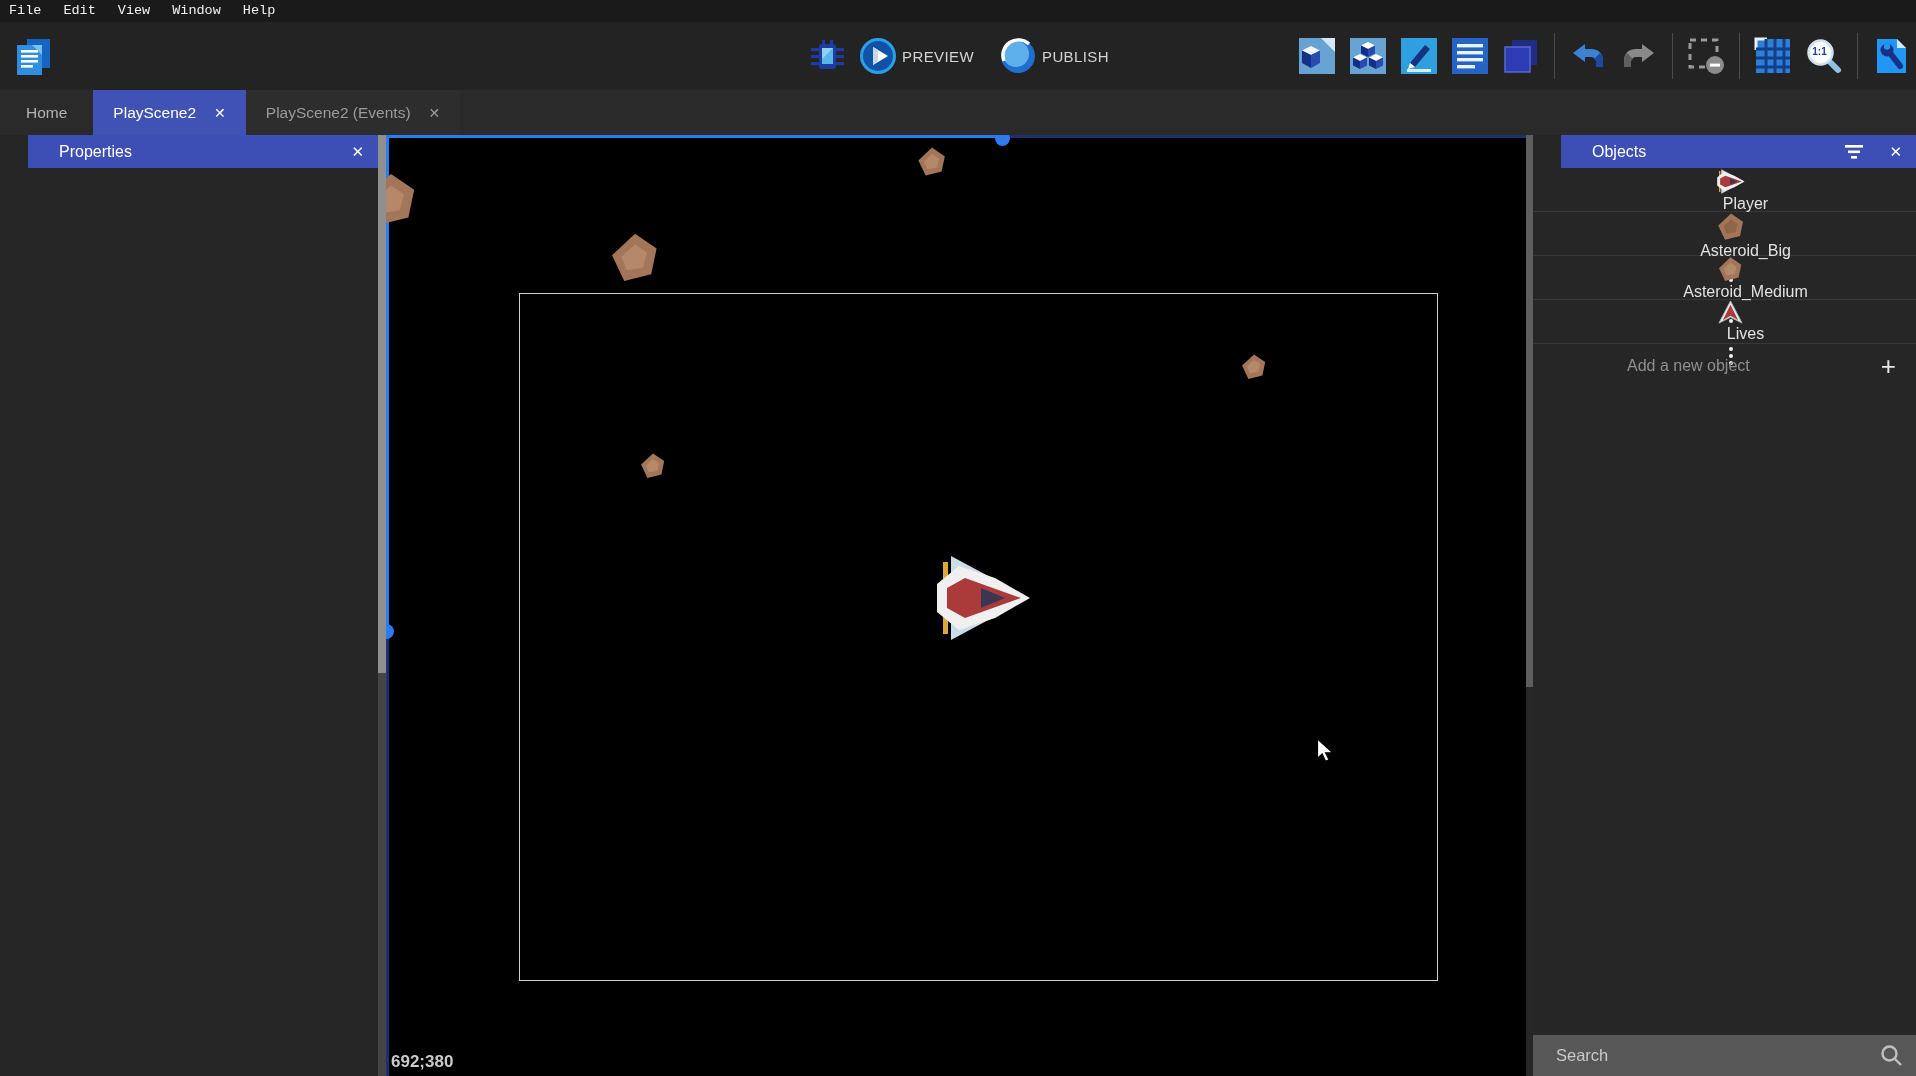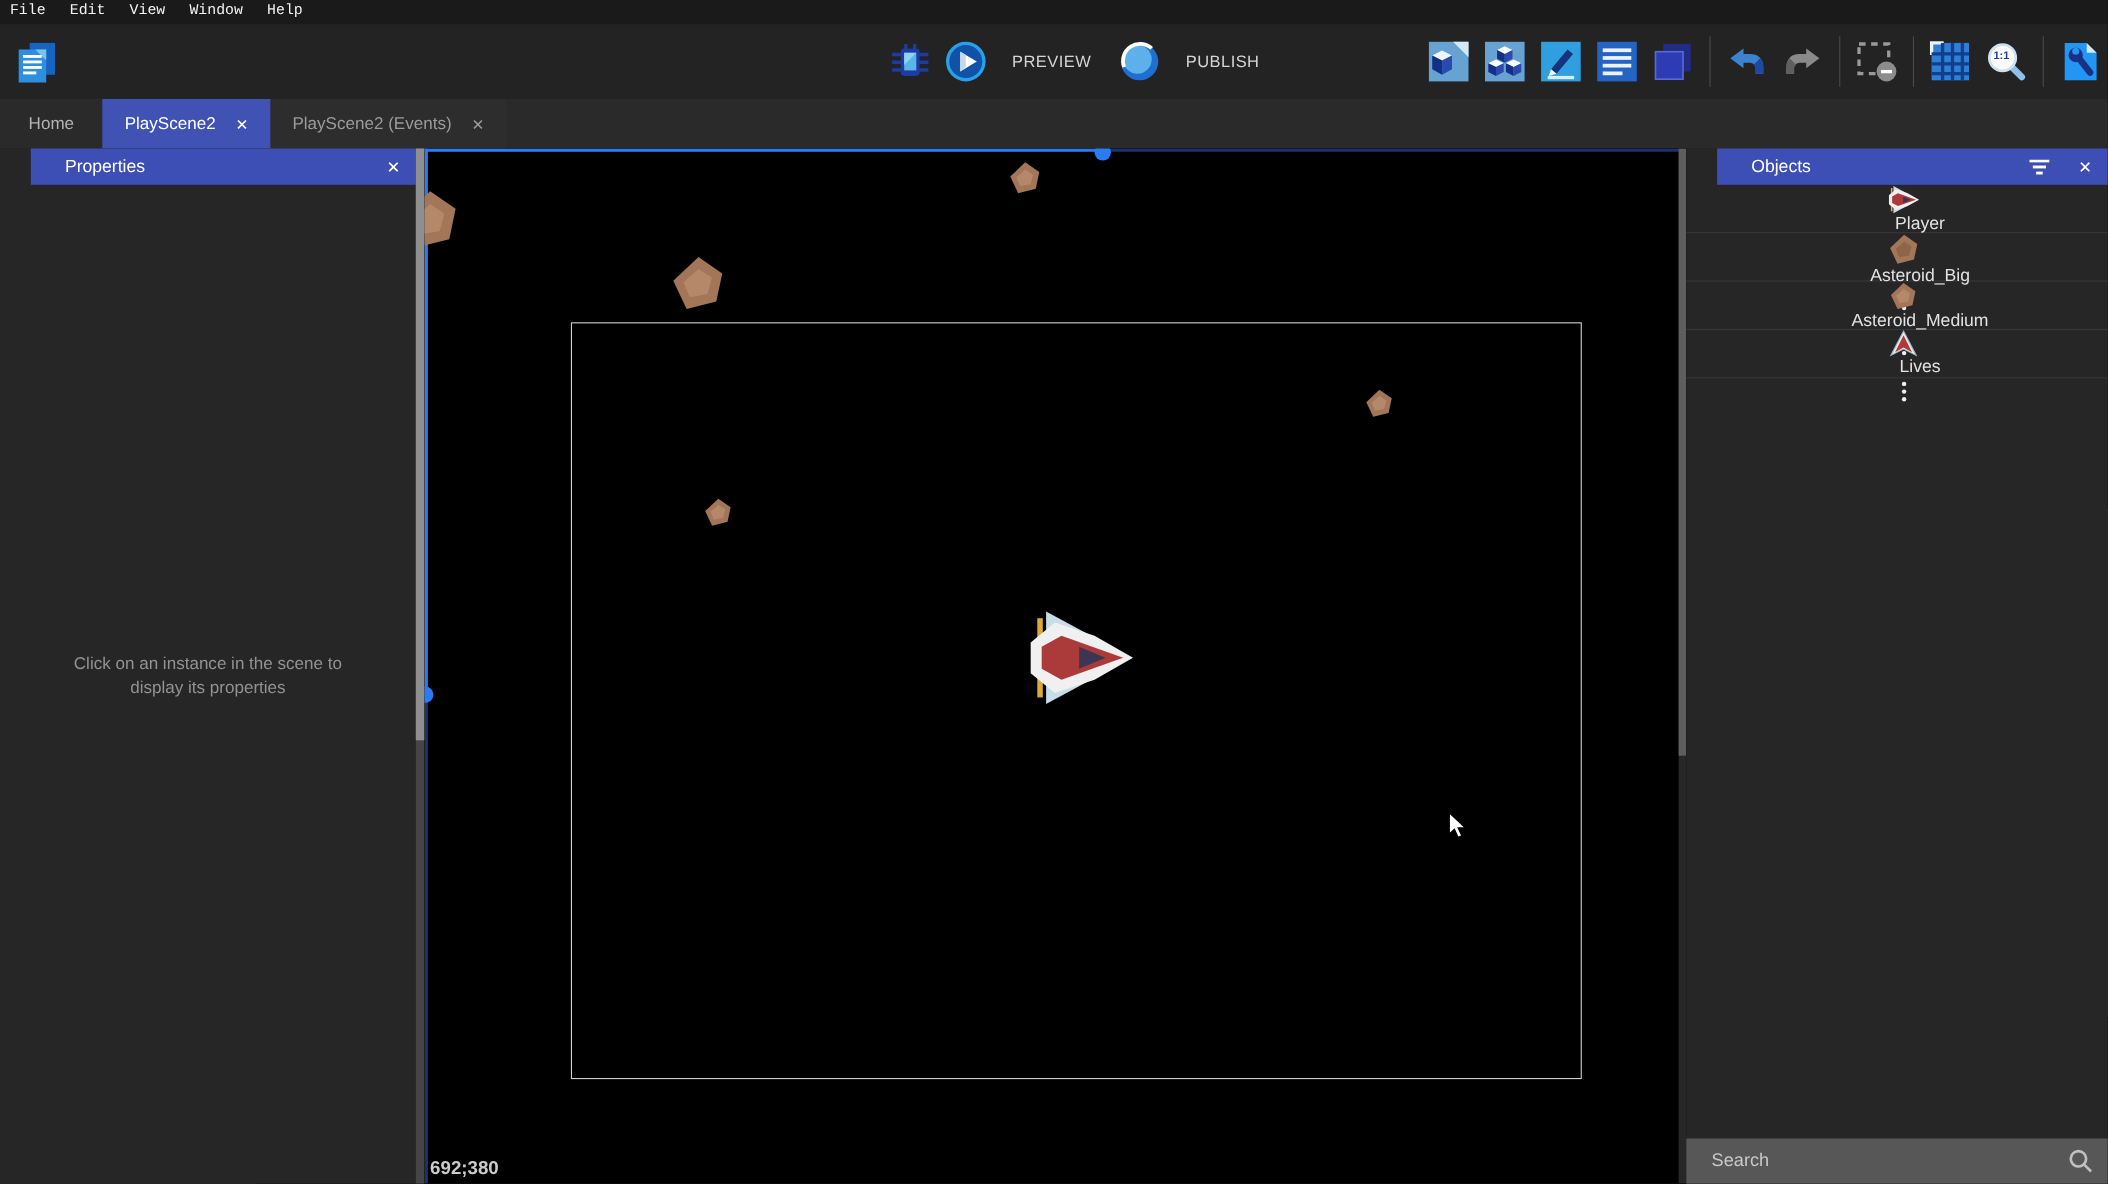--- a/index.html
+++ b/index.html
@@ -11,21 +11,21 @@
   .menubar { position:absolute; left:0; top:0; width:100%; height:22px; background:#1a1a1a;
              display:flex; align-items:center; }
   .menu-item { padding:0 11px; font-size:13.5px; color:#f2f2f2; line-height:22px; cursor:default;font-family:Liberation Mono, monospace; }
   .menu-item:first-child { padding-left:9px; }
 
   
   .toolbar { position:absolute; left:0; top:22px; width:100%; height:68px; background:#232323; }
   .tb-left { position:absolute; left:12px; top:14px; }
   .tb-center { position:absolute; left:806px; top:0; height:68px; display:flex; align-items:center; gap:10px; }
   .tb-right { position:absolute; right:4px; top:0; height:68px; display:flex; align-items:center; gap:9px; }
-  .tb-label { font-size:15px; color:#d4d4d4; letter-spacing:.4px; margin-left:22px; }
+  .tb-label { font-size:15px; color:#d4d4d4; letter-spacing:.4px; margin-left:4px; }
   .tb-btn { display:flex; align-items:center; cursor:pointer; }
   .tbi { width:42px; height:42px; display:flex; align-items:center; justify-content:center; cursor:pointer; }
   .tb-div { width:1px; height:46px; background:#4a4a4a; margin:0 3px; }
   .one11 { position:relative; }
   .one11 span { position:absolute; left:7px; top:11px; width:19px; text-align:center;
                 font-size:10px; font-weight:bold; color:#1e3f96; }
 
   
   .tabbar { position:absolute; left:0; top:90px; width:100%; height:45px; background:#2a2a2a;
             display:flex; align-items:stretch; }
@@ -261,24 +261,20 @@
       <span>PlayScene2 (Events)</span>
       <span class="x">✕</span>
     </div>
   </div>
 
   <div class="properties">
     <div class="panel-header">
       <span class="panel-title">Properties</span>
       <span class="panel-x">✕</span>
     </div>
-    <div class="prop-hint">
-      <div>Click on an instance in the scene to</div>
-      <div>display its properties</div>
-    </div>
   </div>
   <div class="prop-scroll">
     <div class="thumb"></div>
   </div>
 
   <div class="canvas">
     <div class="game-bounds"></div>
 
     <div class="sel-top-bright"></div>
     <div class="sel-top-dark"></div>
@@ -397,20 +393,24 @@
         </svg>
       </span>
       <span class="obj-label">Lives</span>
       <span class="kebab">
           <i></i>
           <i></i>
           <i></i>
         </span>
     </div>
 
+    <div class="add-row">
+      <span class="add-label">Add a new object</span>
+      <span class="add-plus">+</span>
+    </div>
 
     <div class="searchbar">
       <input type="text" placeholder="Search" style="">
       <svg width="23" height="23" viewBox="0 0 23 23">
         <circle cx="9.5" cy="9.5" r="7" fill="none" stroke="#c0c0c0" stroke-width="2.4"></circle>
         <line x1="15" y1="15" x2="21" y2="21" stroke="#c0c0c0" stroke-width="2.4"></line>
       </svg>
     </div>
   </div>
 

